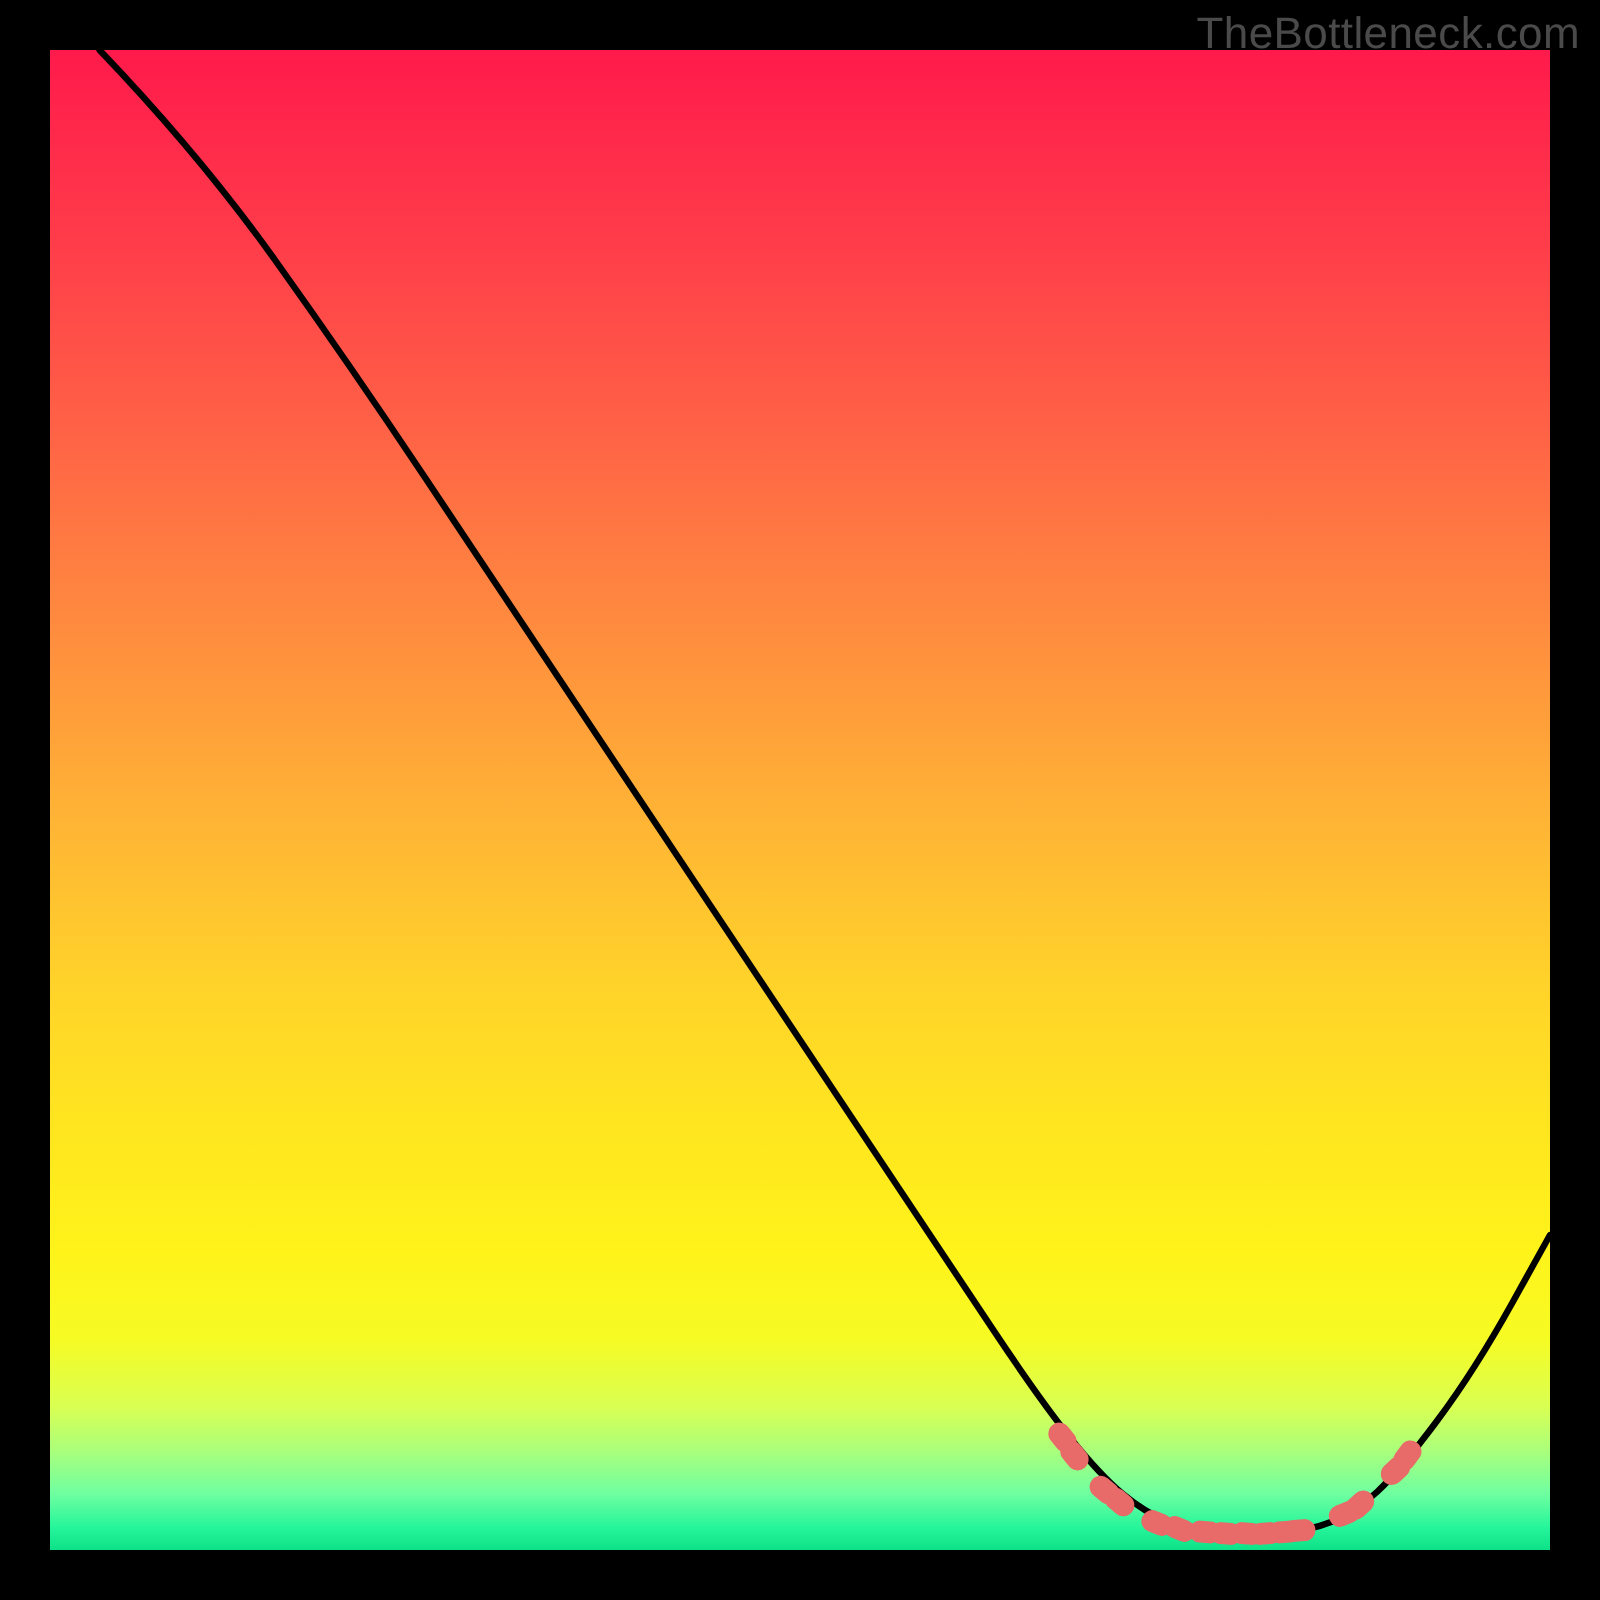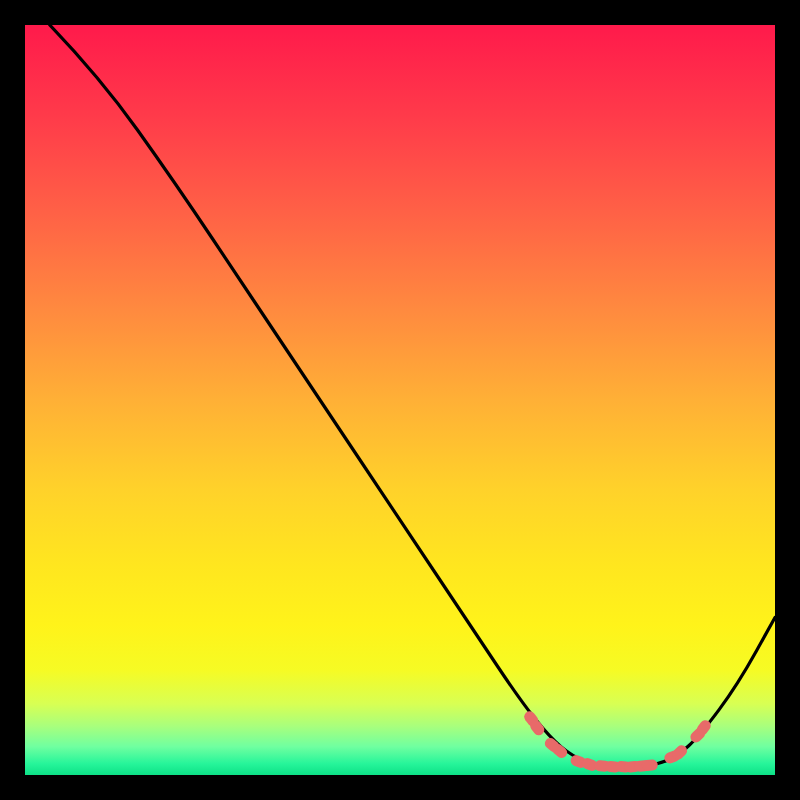--- a/index.html
+++ b/index.html
@@ -29,20 +29,21 @@
     height: 750px;
   }
   svg.gradient { position: absolute; left: 0; top: 0; }
   svg.curve    { position: absolute; left: 0; top: 0; }
   svg.dots     { position: absolute; left: 0; top: 0; }
 </style>
 </head>
 <body>
 
 <div class="frame">
+  <div class="watermark">TheBottleneck.com</div>
   <div class="plot">
     <svg class="gradient" width="750" height="750">
       <defs>
         <linearGradient id="vg" x1="0" y1="0" x2="0" y2="1">
             <stop offset="0%" stop-color="#ff1a4b"></stop>
             <stop offset="12%" stop-color="#ff3a4a"></stop>
             <stop offset="25%" stop-color="#ff6146"></stop>
             <stop offset="38%" stop-color="#ff8a3f"></stop>
             <stop offset="50%" stop-color="#ffb036"></stop>
             <stop offset="62%" stop-color="#ffd22a"></stop>

